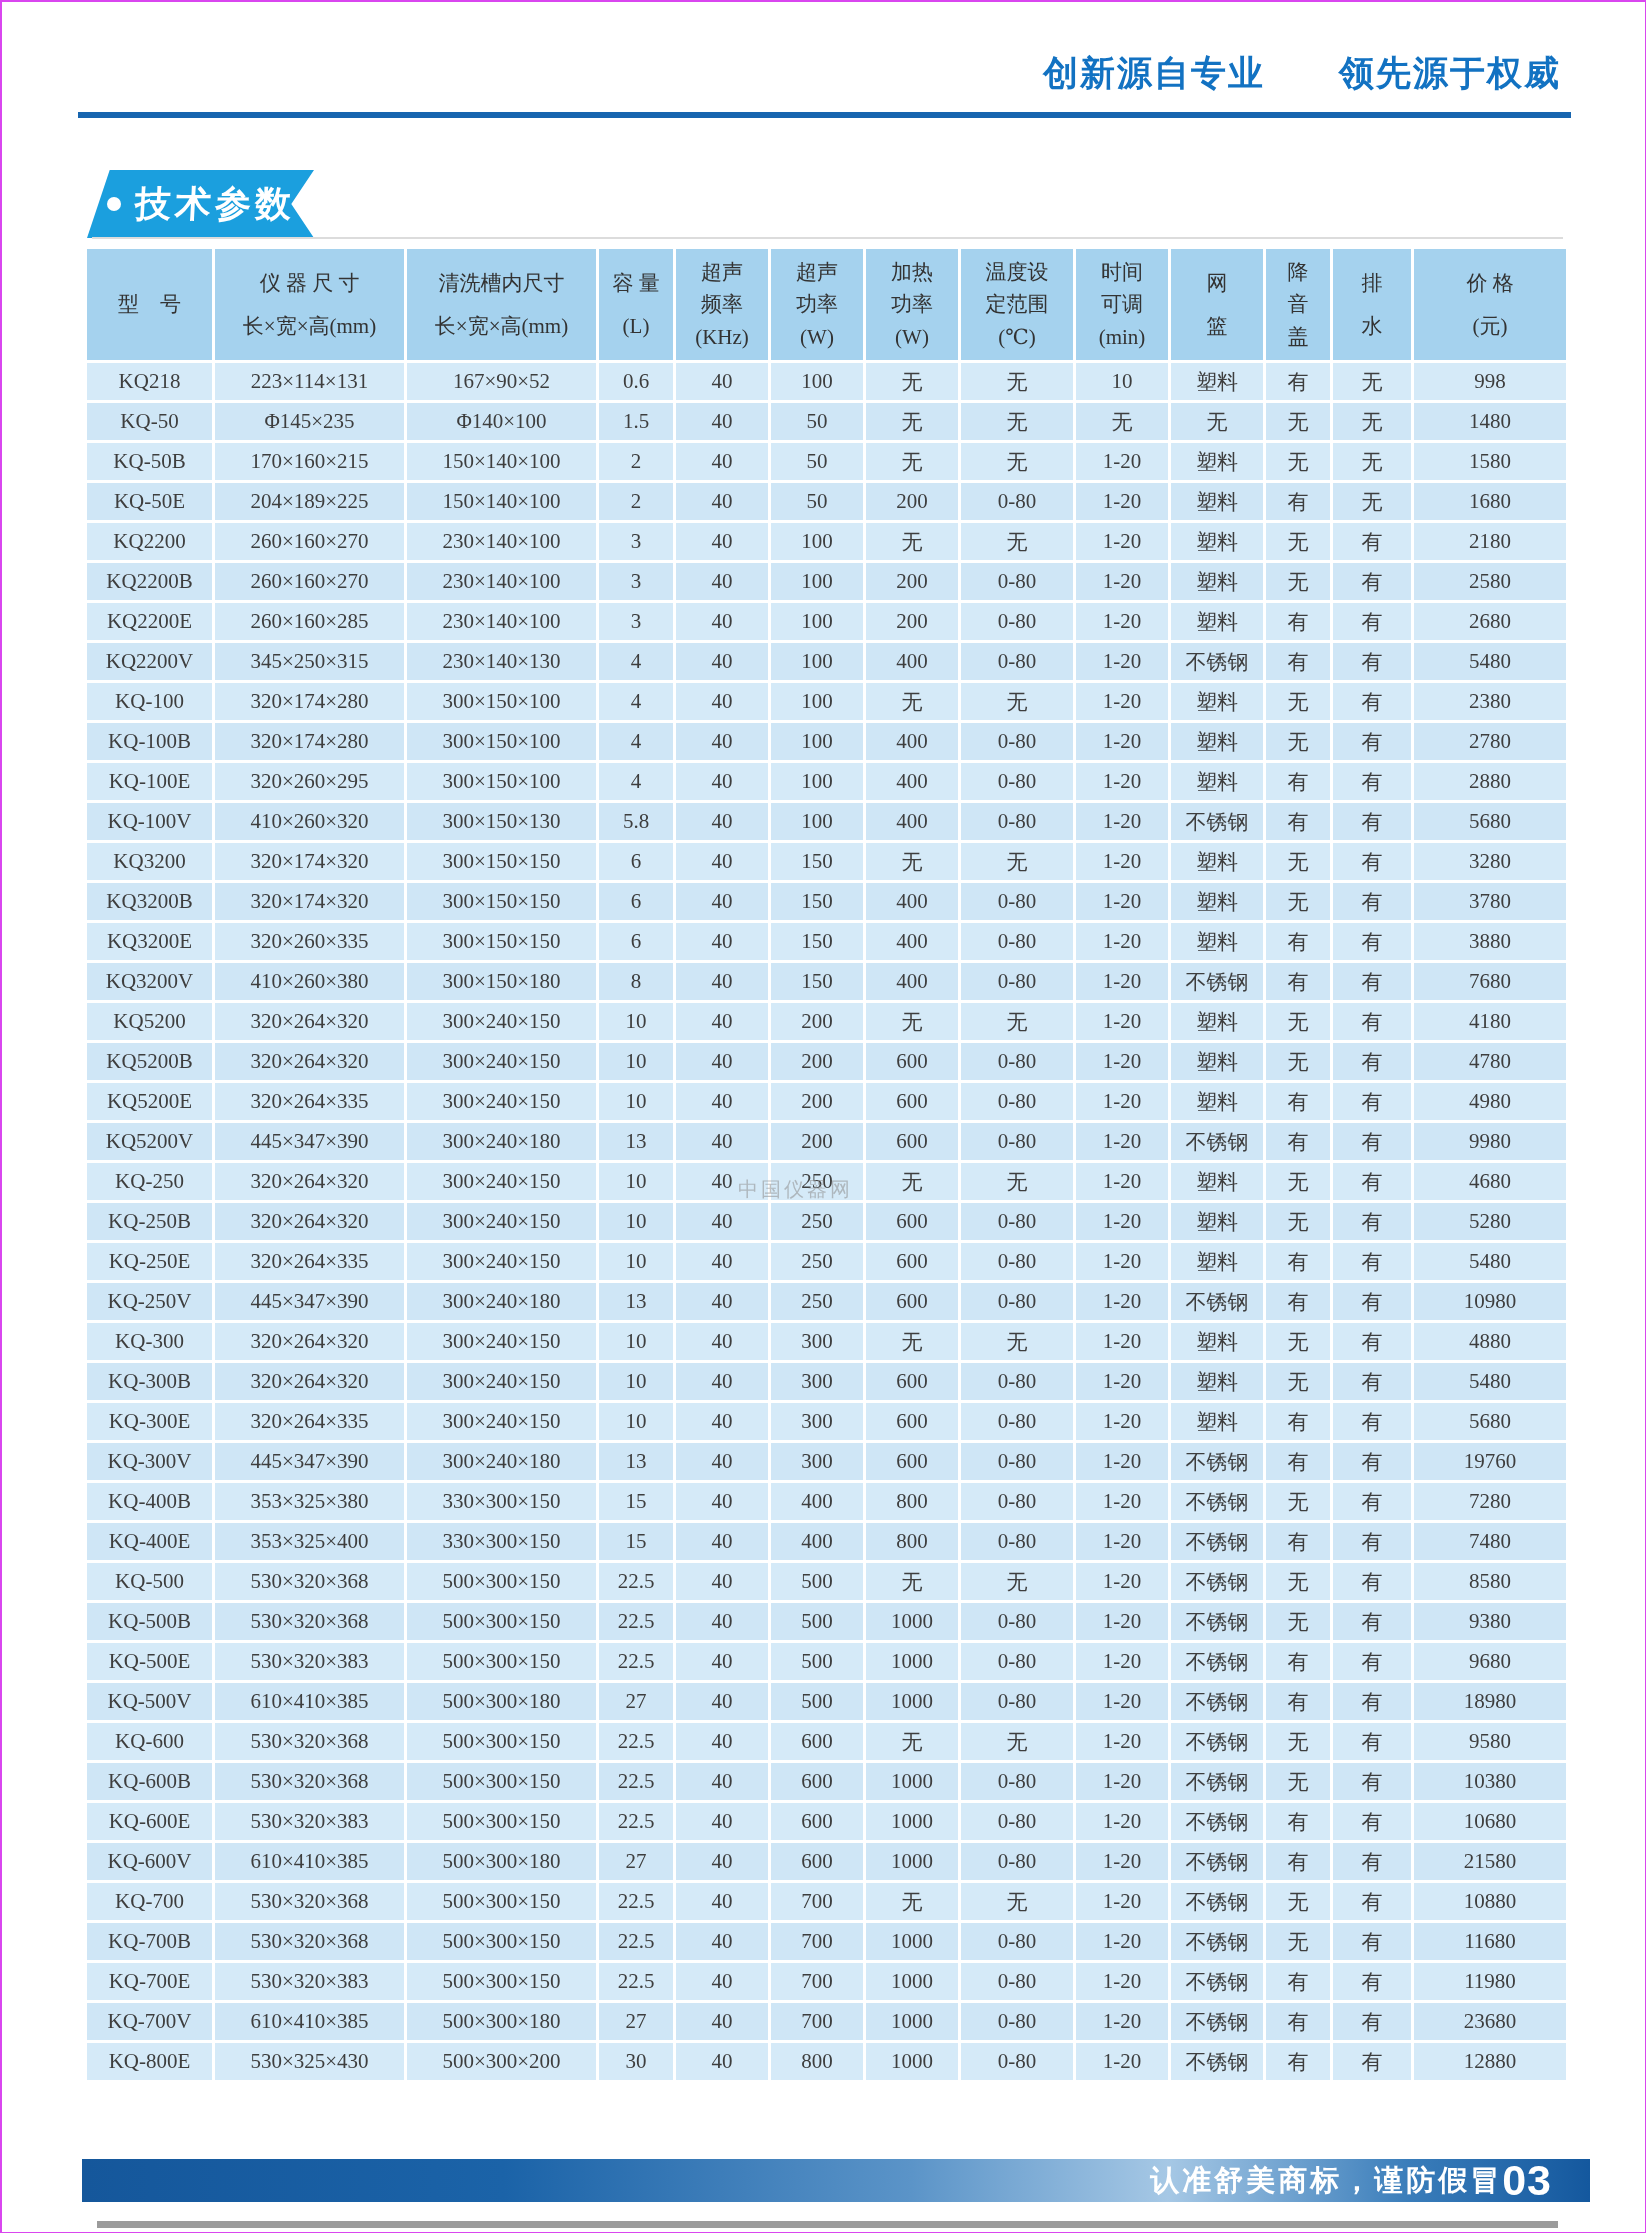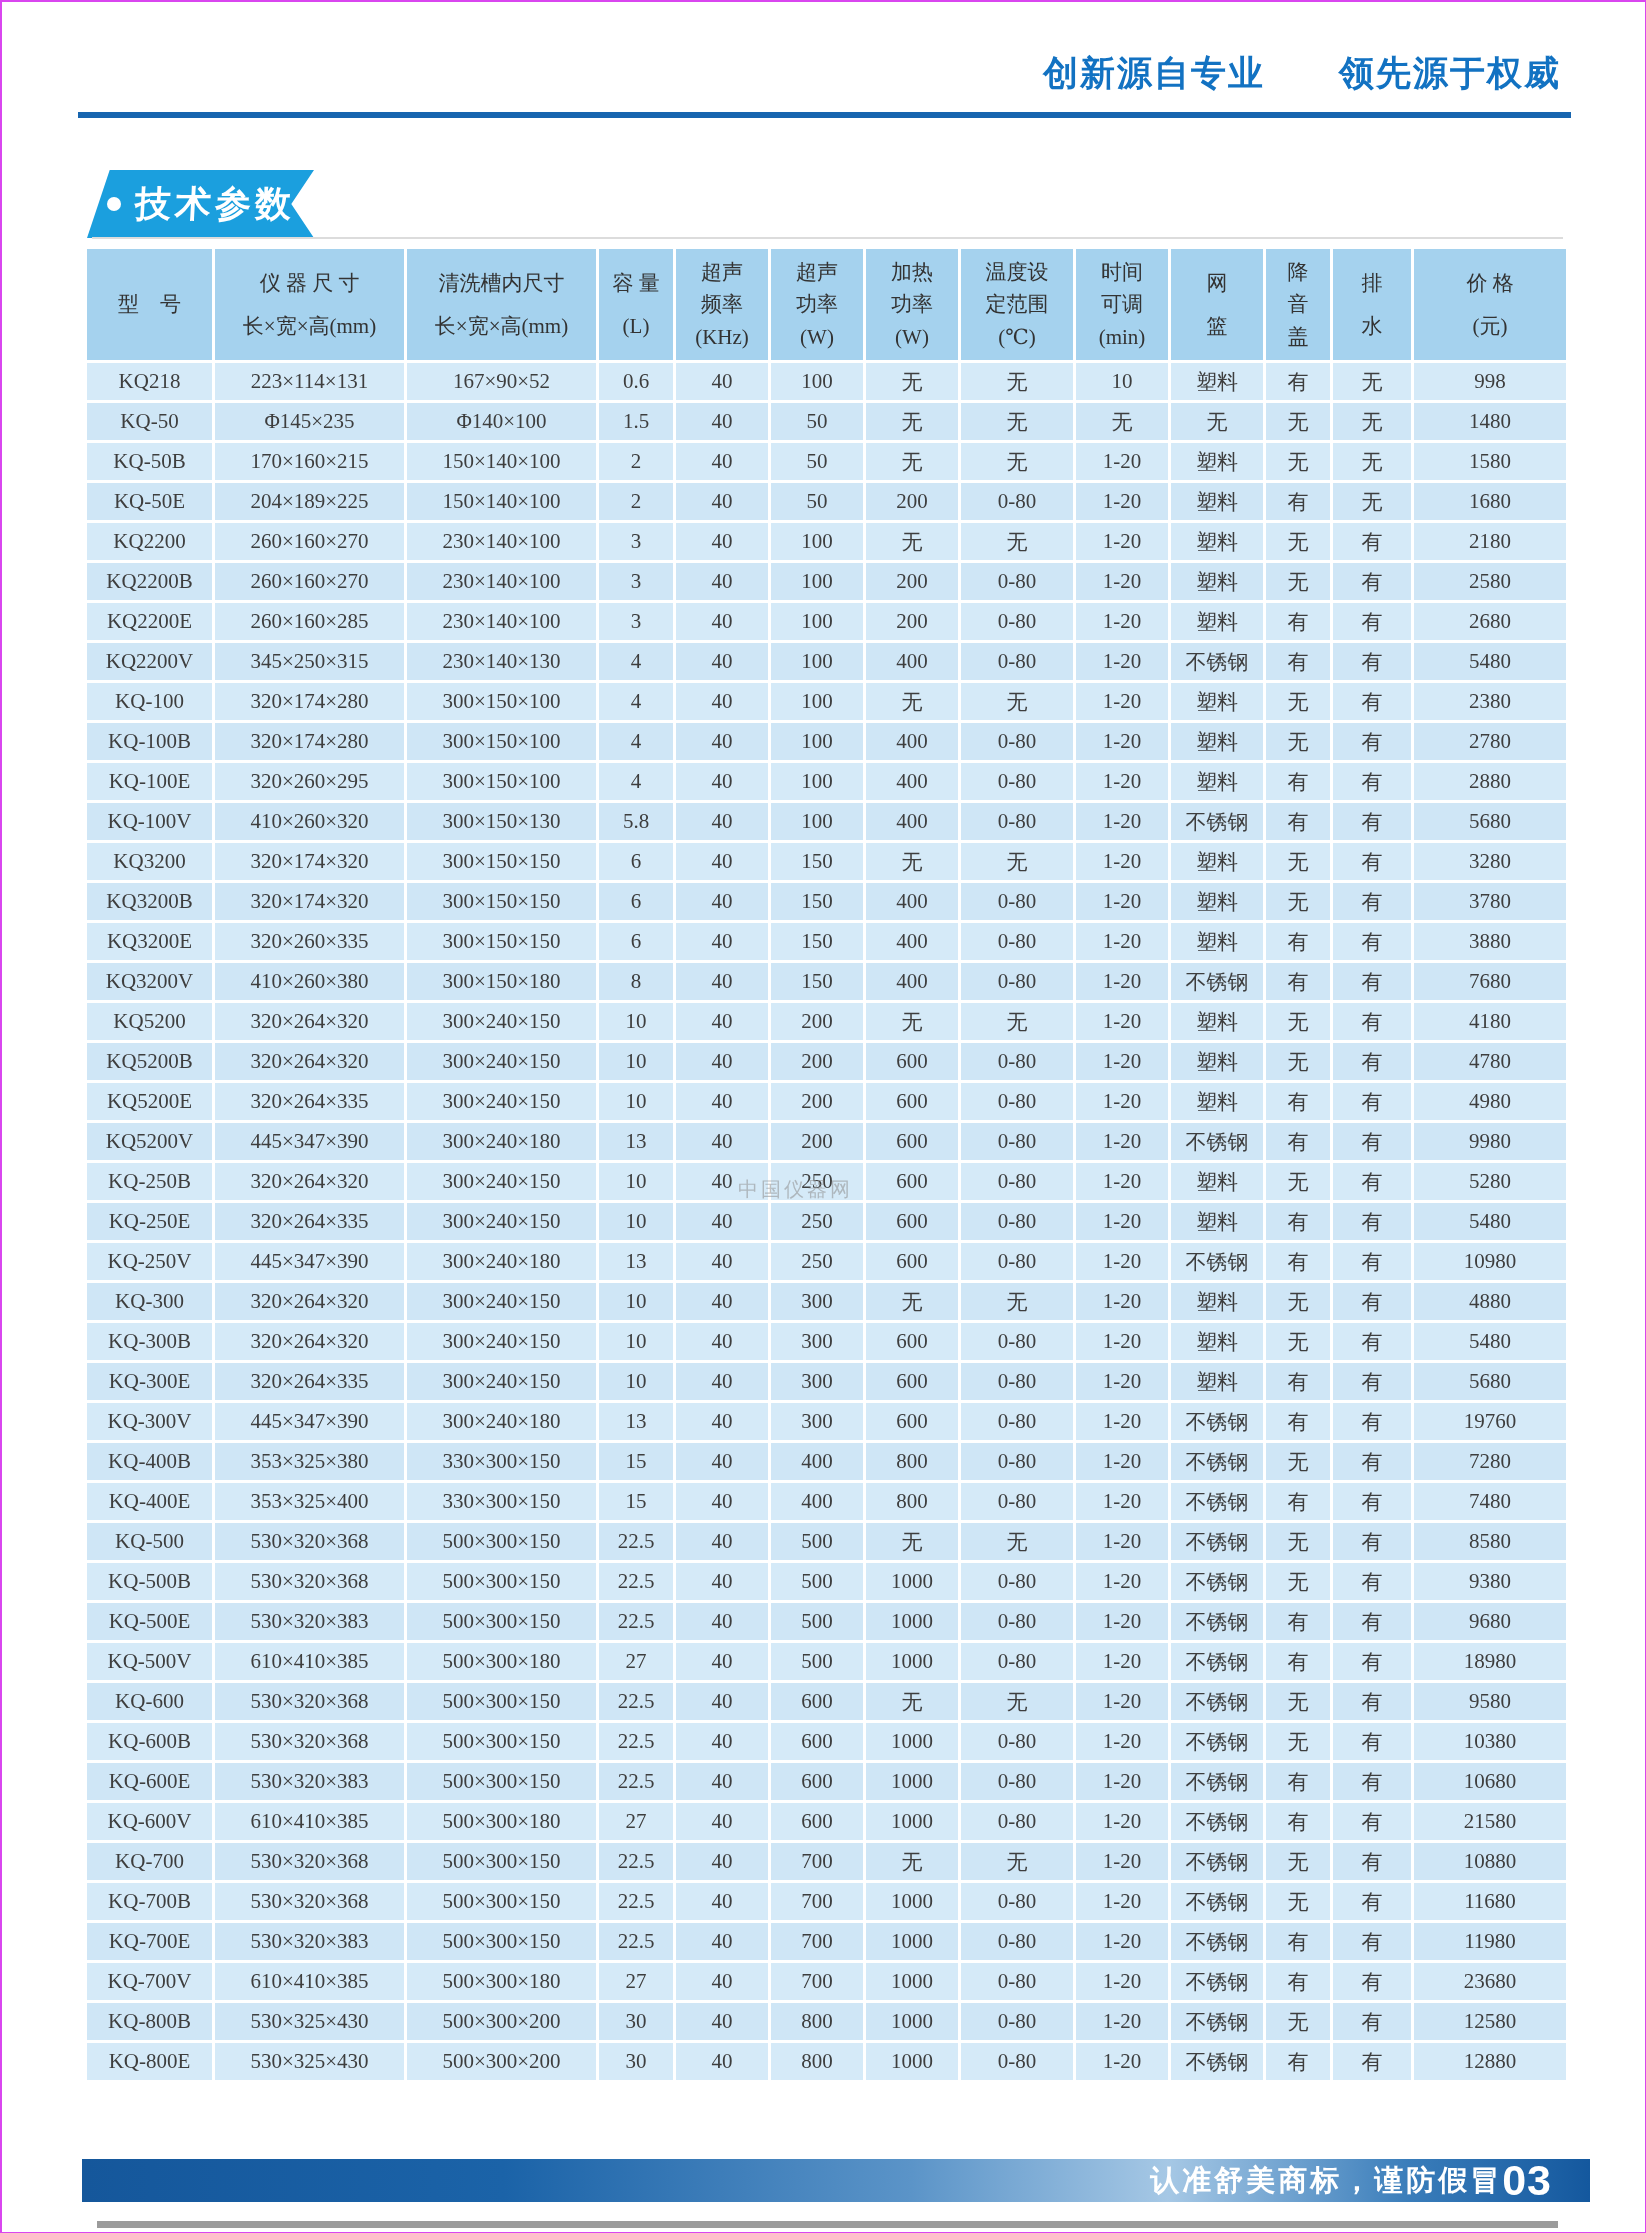--- a/index.html
+++ b/index.html
@@ -509,20 +509,35 @@
           <td>200</td>
           <td>600</td>
           <td>0-80</td>
           <td>1-20</td>
           <td>不锈钢</td>
           <td>有</td>
           <td>有</td>
           <td>9980</td>
         </tr>
         <tr>
+          <td>KQ-250</td>
+          <td>320×264×320</td>
+          <td>300×240×150</td>
+          <td>10</td>
+          <td>40</td>
+          <td>250</td>
+          <td>无</td>
+          <td>无</td>
+          <td>1-20</td>
+          <td>塑料</td>
+          <td>无</td>
+          <td>有</td>
+          <td>4680</td>
+        </tr>
+        <tr>
           <td>KQ-250B</td>
           <td>320×264×320</td>
           <td>300×240×150</td>
           <td>10</td>
           <td>40</td>
           <td>250</td>
           <td>600</td>
           <td>0-80</td>
           <td>1-20</td>
           <td>塑料</td>
@@ -822,35 +837,20 @@
           <td>27</td>
           <td>40</td>
           <td>700</td>
           <td>1000</td>
           <td>0-80</td>
           <td>1-20</td>
           <td>不锈钢</td>
           <td>有</td>
           <td>有</td>
           <td>23680</td>
-        </tr>
-        <tr>
-          <td>KQ-800B</td>
-          <td>530×325×430</td>
-          <td>500×300×200</td>
-          <td>30</td>
-          <td>40</td>
-          <td>800</td>
-          <td>1000</td>
-          <td>0-80</td>
-          <td>1-20</td>
-          <td>不锈钢</td>
-          <td>无</td>
-          <td>有</td>
-          <td>12580</td>
         </tr>
         <tr>
           <td>KQ-800E</td>
           <td>530×325×430</td>
           <td>500×300×200</td>
           <td>30</td>
           <td>40</td>
           <td>800</td>
           <td>1000</td>
           <td>0-80</td>

